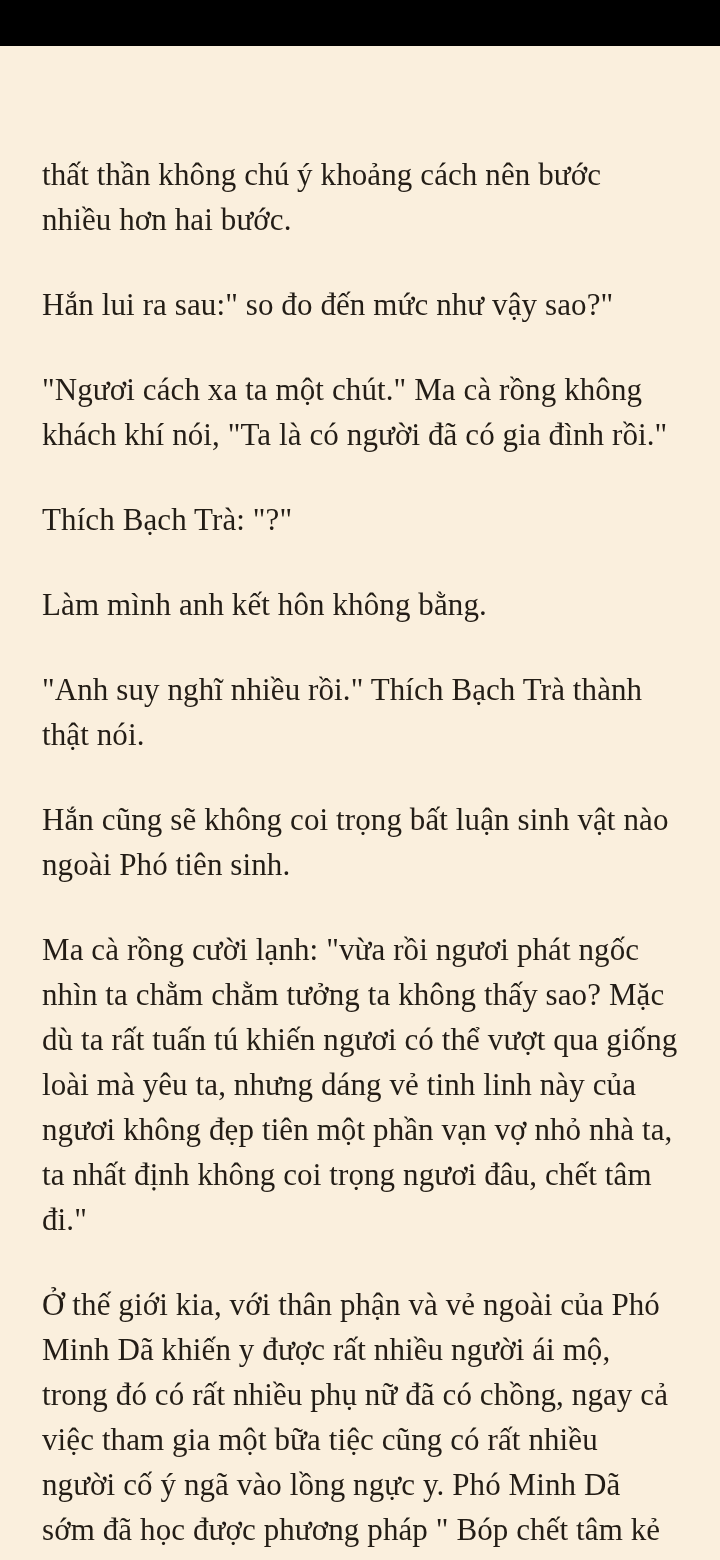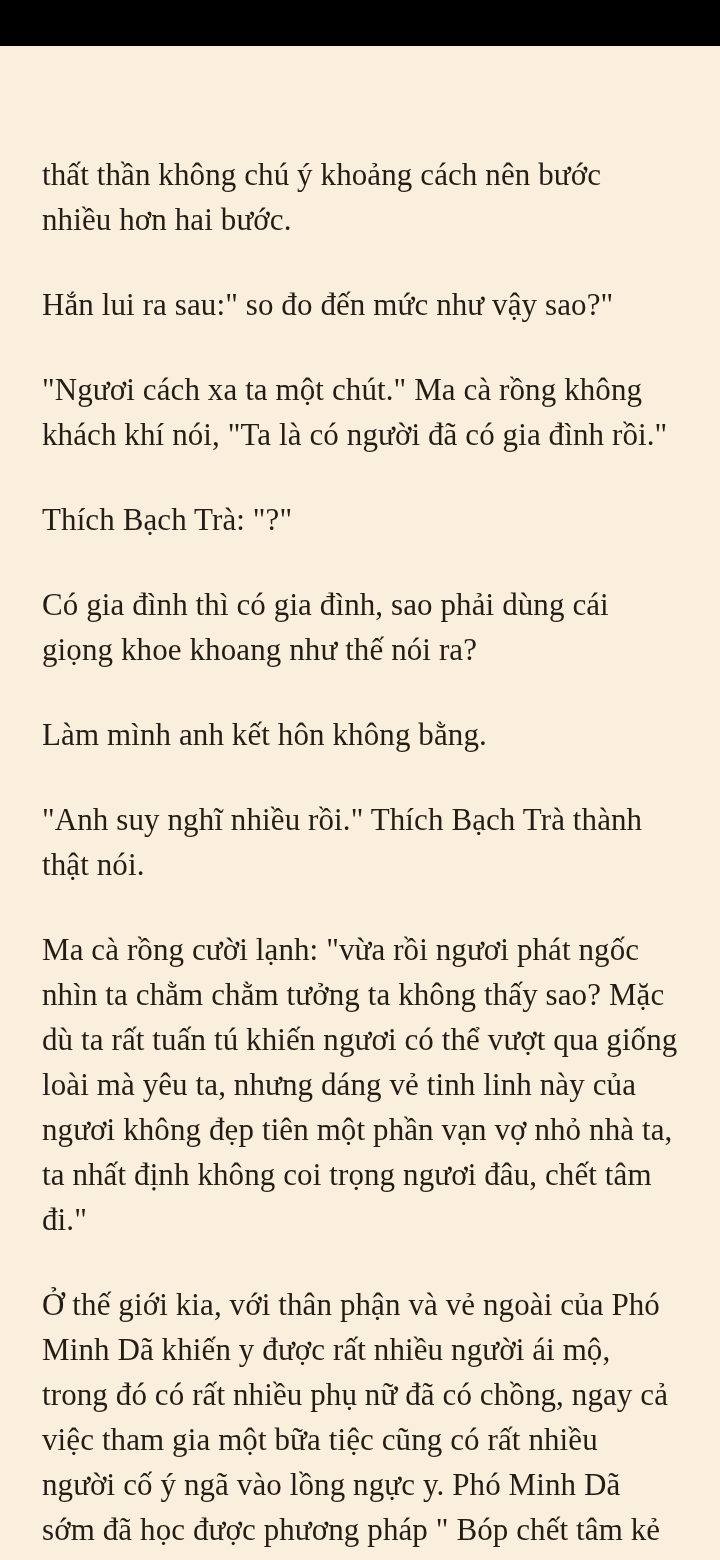--- a/index.html
+++ b/index.html
@@ -53,20 +53,20 @@
 
 <div id="reader">
 
   <div id="top-bar"></div>
 
   <div id="page">
     <p class="para">thất thần không chú ý khoảng cách nên bước nhiều hơn hai bước.</p>
     <p class="para">Hắn lui ra sau:" so đo đến mức như vậy sao?"</p>
     <p class="para">"Ngươi cách xa ta một chút." Ma cà rồng không khách khí nói, "Ta là có người đã có gia đình rồi."</p>
     <p class="para">Thích Bạch Trà: "?"</p>
-    <p class="para">Có gia đình thì có gia đình, sao phải dùng cái giọng khoe khoang như thế nói ra?</p>
     <p class="para">Làm mình anh kết hôn không bằng.</p>
     <p class="para">"Anh suy nghĩ nhiều rồi." Thích Bạch Trà thành thật nói.</p>
+    <p class="para">Hắn cũng sẽ không coi trọng bất luận sinh vật nào ngoài Phó tiên sinh.</p>
     <p class="para">Ma cà rồng cười lạnh: "vừa rồi ngươi phát ngốc nhìn ta chằm chằm tưởng ta không thấy sao? Mặc dù ta rất tuấn tú khiến ngươi có thể vượt qua giống loài mà yêu ta, nhưng dáng vẻ tinh linh này của ngươi không đẹp tiên một phần vạn vợ nhỏ nhà ta, ta nhất định không coi trọng ngươi đâu, chết tâm đi."</p>
     <p class="para">Ở thế giới kia, với thân phận và vẻ ngoài của Phó Minh Dã khiến y được rất nhiều người ái mộ, trong đó có rất nhiều phụ nữ đã có chồng, ngay cả việc tham gia một bữa tiệc cũng có rất nhiều người cố ý ngã vào lồng ngực y. Phó Minh Dã sớm đã học được phương pháp " Bóp chết tâm kẻ ái mộ từ trong nôi."</p>
   </div>
 
 </div>
 
 </body></html>

